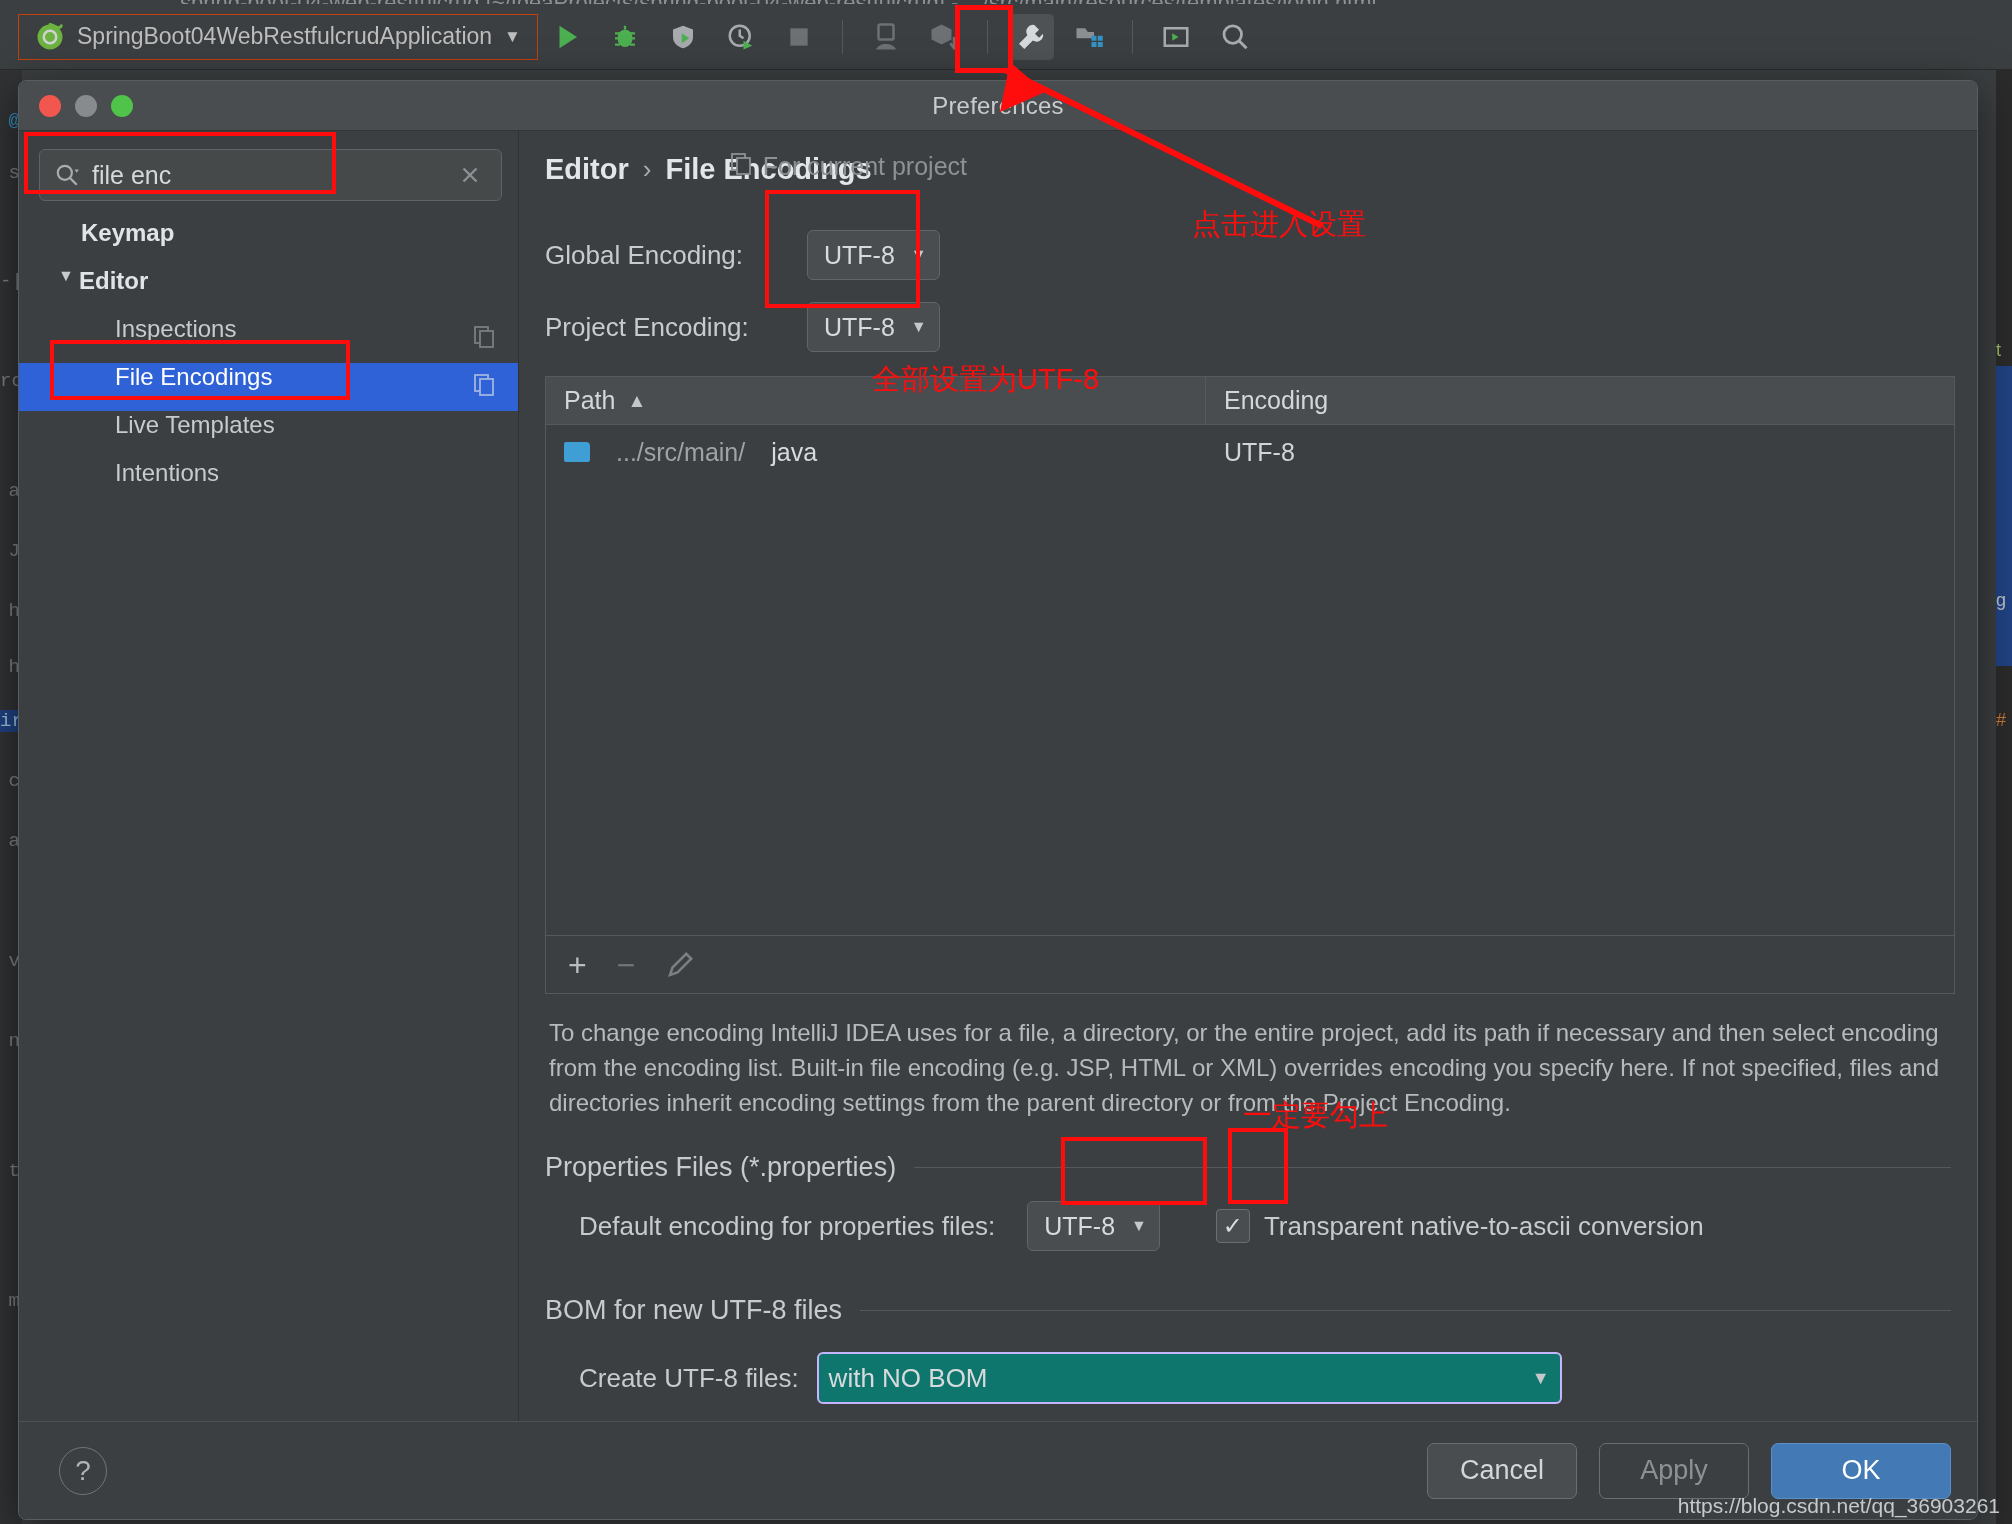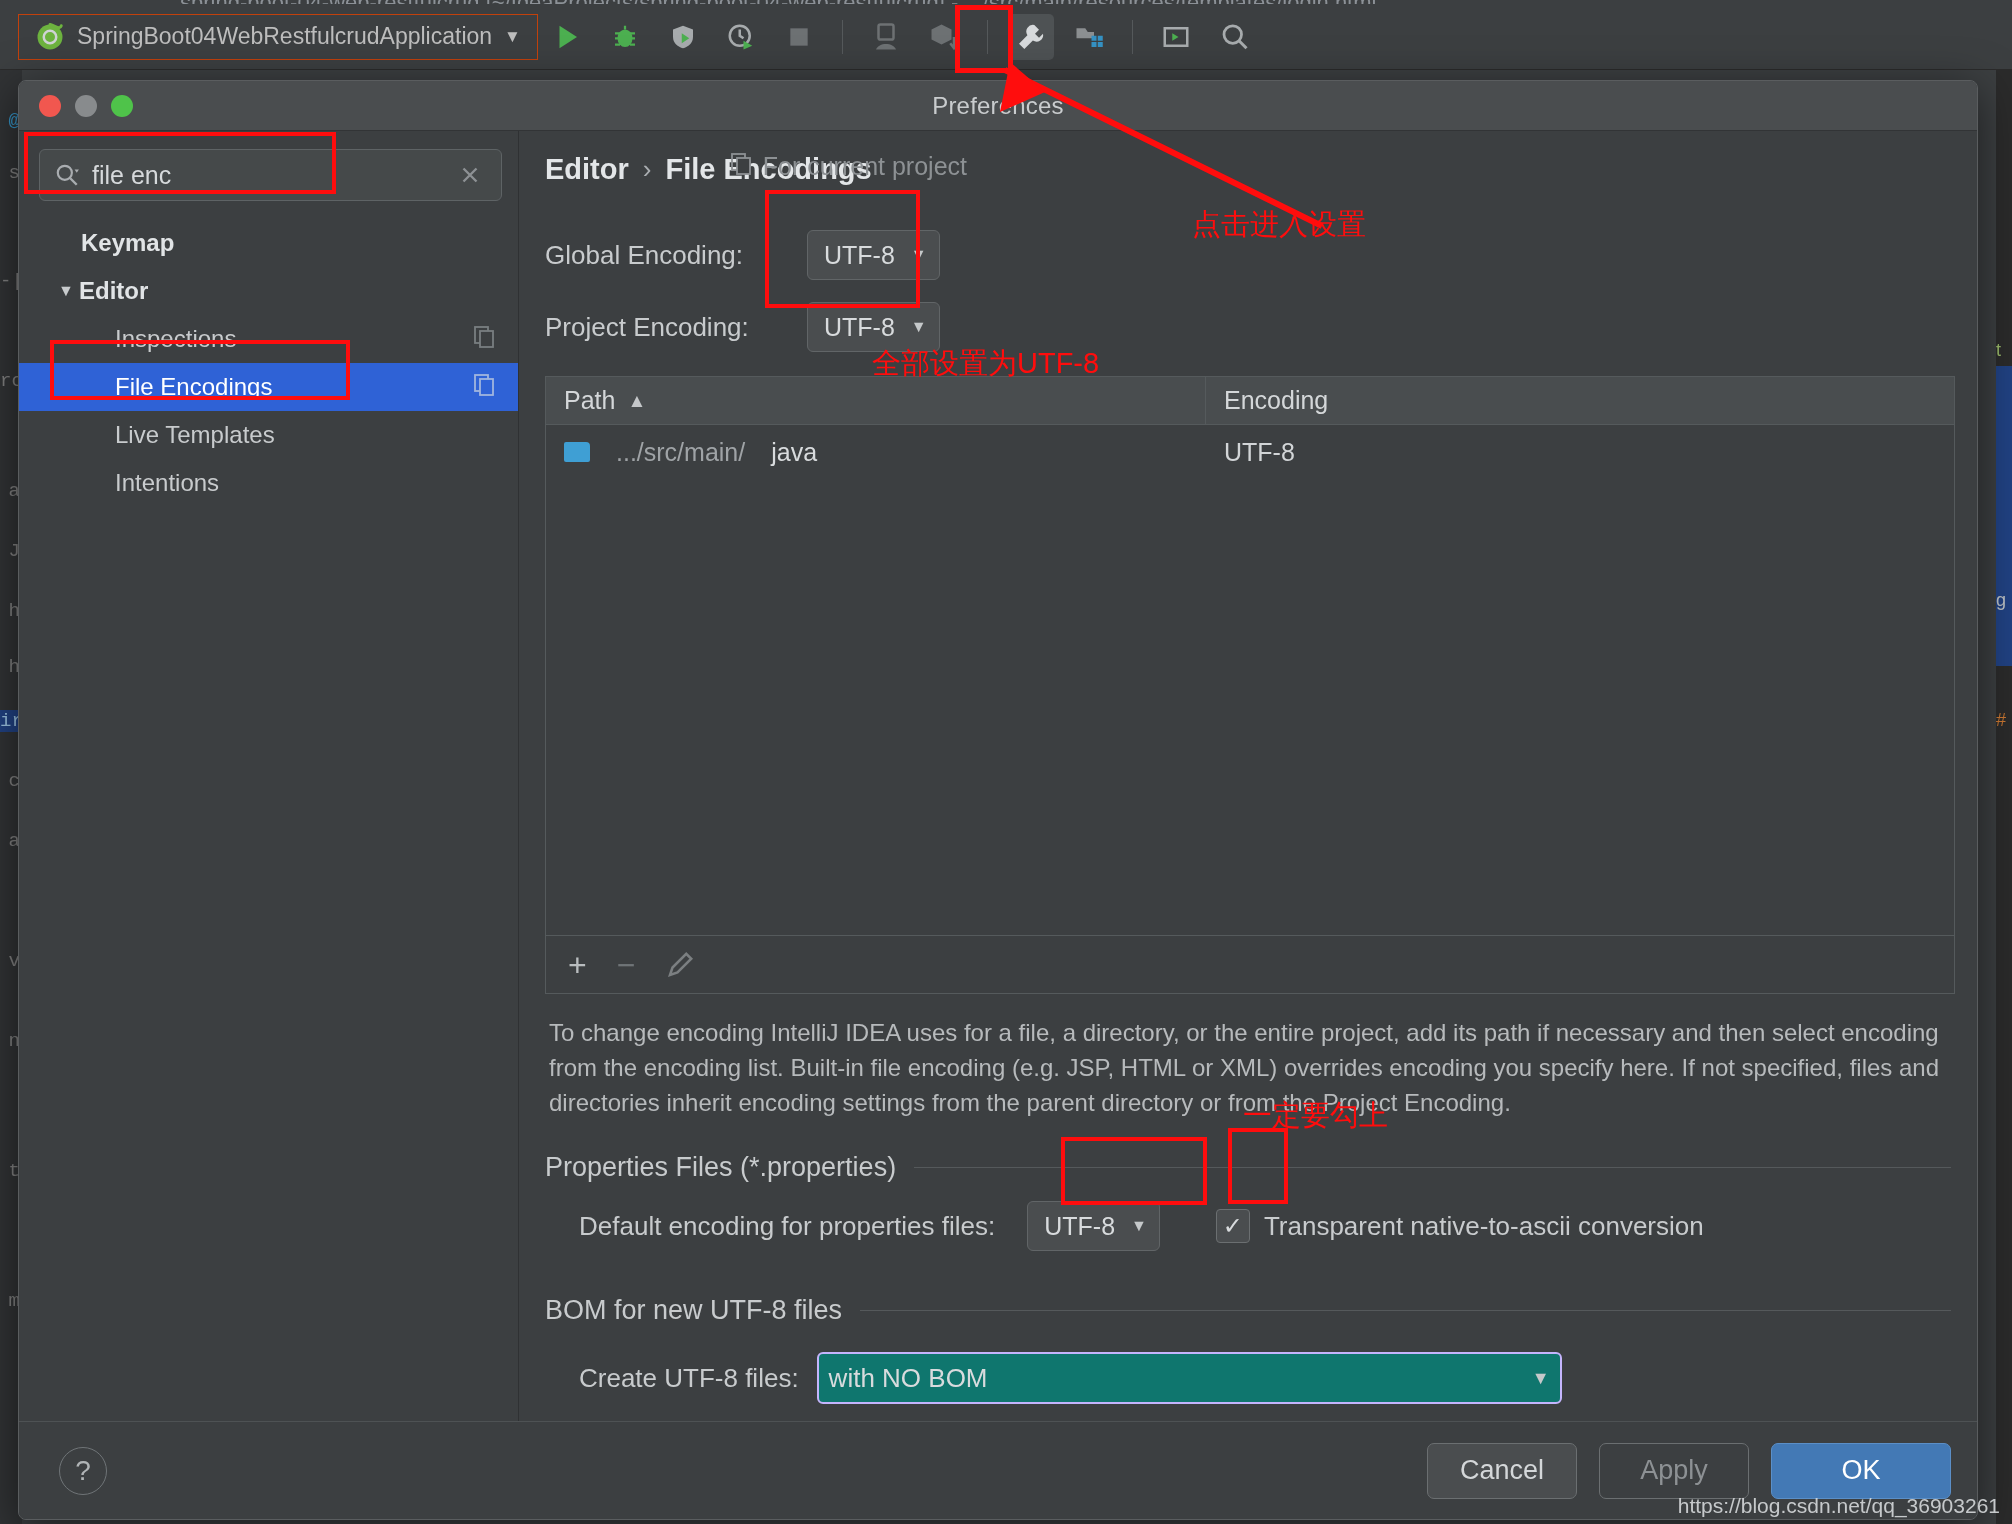--- a/index.html
+++ b/index.html
@@ -79,21 +79,21 @@
   .search-box {
     height:52px; background:#45494a; border:1px solid #5e6365; border-radius:6px;
     display:flex; align-items:center; padding:0 14px; gap:12px;
   }
   .search-ico { color:#a9adb0; display:flex; align-items:center; }
   .search-val { color:#d6d9db; font-size:25px; flex:1; }
   .search-clear { color:#8d9194; font-size:28px; line-height:1; padding-right:4px; }
 
   .tree { margin-top:8px; }
   .tree-item {
-    height:48px; display:flex; align-items:center;
+    height:48px; display:flex; align-items:flex-start;
     color:#c8cbcd; font-size:24px; position:relative;
   }
   .tree-item.group { font-weight:bold; color:#e1e4e6; }
   .tree-item .arrow { width:26px; text-align:center; font-size:16px; color:#c8cbcd; }
   .tree-item .lbl { white-space:nowrap; }
   .tree-item.selected { background:#2f62d6; }
   .tree-item.selected .lbl { color:#ffffff; }
   .copy-ico { position:absolute; right:22px; top:50%; transform:translateY(-50%); opacity:.65; }
 
   
@@ -535,18 +535,18 @@
 
   <div class="ann redbox" style="left:955px; top:5px; width:58px; height:68px; border-width:5px;"></div>
 
   <svg class="ann" style="left:0;top:0;width:2012px;height:1524px;">
     <line x1="1005" y1="70" x2="1322" y2="226" stroke="#ff0d0d" stroke-width="6"></line>
     <polygon points="1010,62 1000,112 1045,92" fill="#ff0d0d"></polygon>
   </svg>
 
   <div class="ann redtext" style="left:1192px; top:205px;">点击进入设置</div>
 
-  <div class="ann redtext" style="left:872px; top:344px;">全部设置为UTF-8</div>
+  <div class="ann redtext" style="left:872px; top:360px;">全部设置为UTF-8</div>
 
   <div class="ann redtext" style="left:1243px; top:1096px;">一定要勾上</div>
 
   <div class="watermark">https://blog.csdn.net/qq_36903261</div>
 </div>
 
 </body></html>

